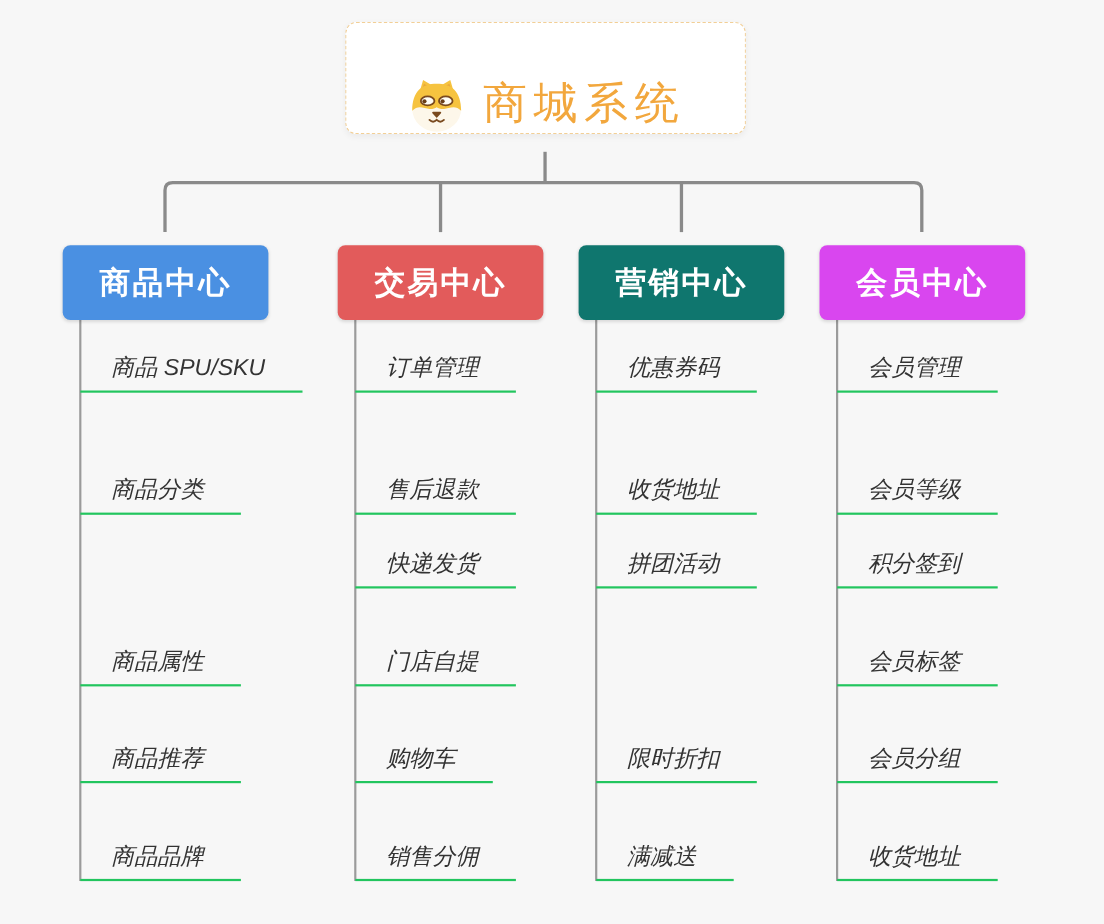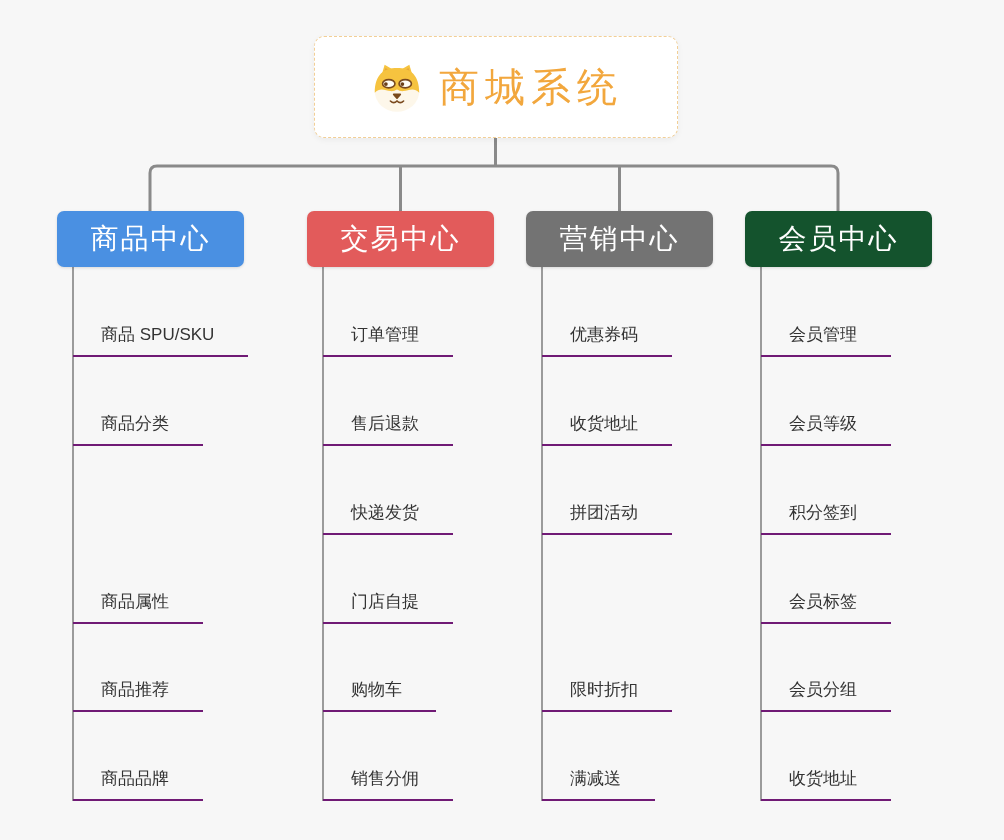--- a/index.html
+++ b/index.html
@@ -8,55 +8,57 @@
     background:#f7f7f7;
     font-family:"Liberation Sans","DejaVu Sans",sans-serif;
   }
   .canvas{position:relative;width:1004px;height:840px;background:#f7f7f7;}
 
   
   .wires{position:absolute;left:0;top:0;width:1004px;height:840px;pointer-events:none;}
 
   
   .root{
-    position:absolute;left:314px;top:36px;width:364px;height:102px;
+    position:absolute;left:314px;top:20px;width:364px;height:102px;
     background:#ffffff;border:1px dashed #f2cf96;border-radius:10px;
-    display:flex;align-items:center;justify-content:center;gap:14px;
+    display:flex;align-items:flex-end;justify-content:center;gap:14px;
     box-shadow:0 2px 6px rgba(0,0,0,.05);
     box-sizing:border-box;
   }
   .root-title{font-size:40px;letter-spacing:6px;color:#f2a73d;white-space:nowrap;}
 
   
   .hdr{
-    position:absolute;top:211px;width:187px;height:56px;border-radius:7px;
+    position:absolute;top:223px;width:187px;height:68px;border-radius:7px;
     color:#ffffff;font-size:28px;letter-spacing:2px;
     display:flex;align-items:center;justify-content:center;
     box-shadow:0 1px 3px rgba(0,0,0,.12);
     white-space:nowrap;
+    font-weight:bold;
   }
   .hdr-0{left:57px;}
   .hdr-1{left:307px;}
   .hdr-2{left:526px;}
   .hdr-3{left:745px;}
 
   
   .leaf{
     position:absolute;
-    font-size:17px;line-height:26px;color:#333333;
+    font-size:21px;line-height:26px;color:#333333;
     padding:0 34px 7px 28px;
-    border-bottom:2px solid #701a75;
+    border-bottom:2px solid #22c55e;
     white-space:nowrap;
+    font-style:italic;
   }
   .col-0{left:73px;}
   .col-1{left:323px;}
   .col-2{left:542px;}
   .col-3{left:761px;}
   .row-0{top:322px;}
-  .row-1{top:411px;}
+  .row-1{top:433px;}
   .row-2{top:500px;}
   .row-3{top:589px;}
   .row-4{top:677px;}
   .row-5{top:766px;}
 </style>
 </head>
 <body>
 
 <div class="canvas">
 
@@ -88,22 +90,22 @@
       <circle cx="20.5" cy="27.5" r="2.3" fill="#6b3f18"></circle>
       <circle cx="40.5" cy="27.5" r="2.3" fill="#6b3f18"></circle>
       <polygon points="30,40 38,40 34,44.5" fill="#7a4a1e" stroke="#7a4a1e" stroke-width="2" stroke-linejoin="round"></polygon>
       <path d="M26 48 Q30 52 34 48 Q38 52 42 48" stroke="#7a4a1e" stroke-width="2" fill="none" stroke-linecap="round"></path>
     </svg>
     <span class="root-title">商城系统</span>
   </div>
 
   <div class="hdr hdr-0" style="background-color: rgb(74, 144, 226);">商品中心</div>
   <div class="hdr hdr-1" style="background-color: rgb(226, 91, 91);">交易中心</div>
-  <div class="hdr hdr-2" style="background-color: #737373;">营销中心</div>
-  <div class="hdr hdr-3" style="background-color: #14532d;">会员中心</div>
+  <div class="hdr hdr-2" style="background-color: #0f766e;">营销中心</div>
+  <div class="hdr hdr-3" style="background-color: #d946ef;">会员中心</div>
 
   <div class="leaf col-0 row-0">商品 SPU/SKU</div>
   <div class="leaf col-0 row-1">商品分类</div>
   <div class="leaf col-0 row-3">商品属性</div>
   <div class="leaf col-0 row-4">商品推荐</div>
   <div class="leaf col-1 row-0">订单管理</div>
 
   <div class="leaf col-0 row-5">商品品牌</div>
   <div class="leaf col-1 row-1">售后退款</div>
   <div class="leaf col-1 row-2">快递发货</div>

